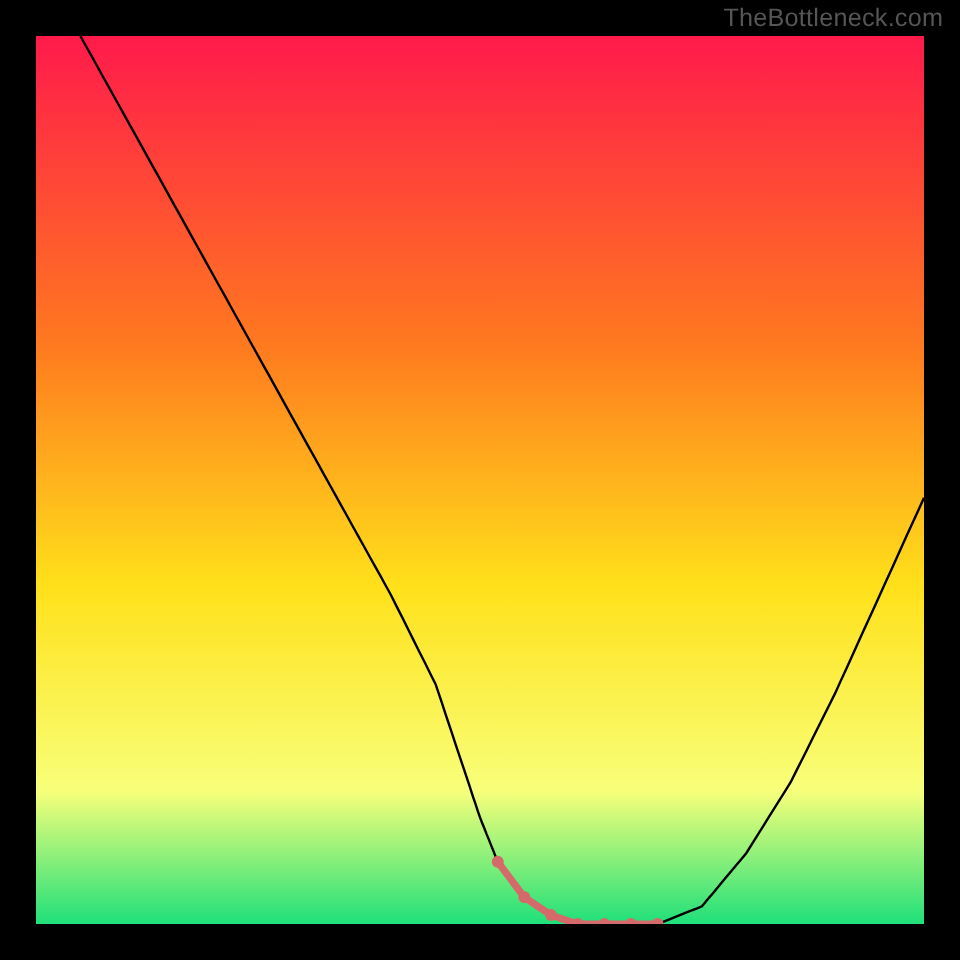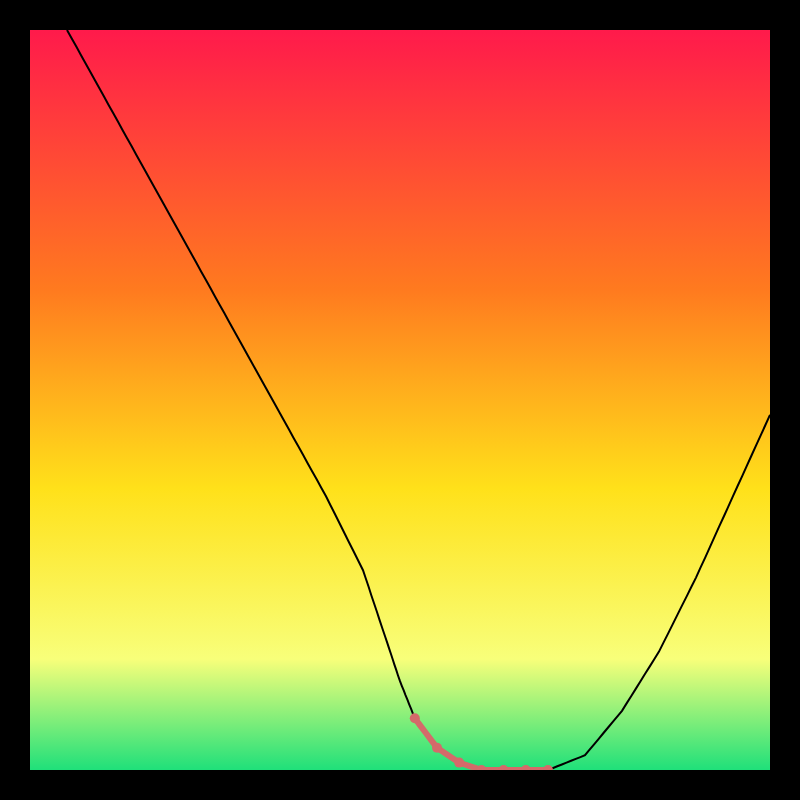--- a/index.html
+++ b/index.html
@@ -77,13 +77,14 @@
           <circle cx="437.0" cy="747.8" r="5" class="bottom-dots" fill="#d46a6a"></circle>
           <circle cx="459.2" cy="762.6" r="5" class="bottom-dots" fill="#d46a6a"></circle>
           <circle cx="481.4" cy="770.0" r="5" class="bottom-dots" fill="#d46a6a"></circle>
           <circle cx="503.6" cy="770.0" r="5" class="bottom-dots" fill="#d46a6a"></circle>
           <circle cx="525.8" cy="770.0" r="5" class="bottom-dots" fill="#d46a6a"></circle>
           <circle cx="548.0" cy="770.0" r="5" class="bottom-dots" fill="#d46a6a"></circle>
         </g>
     </g>
   </svg>
 
+  <div class="watermark">TheBottleneck.com</div>
 </div>
 
 </body></html>

